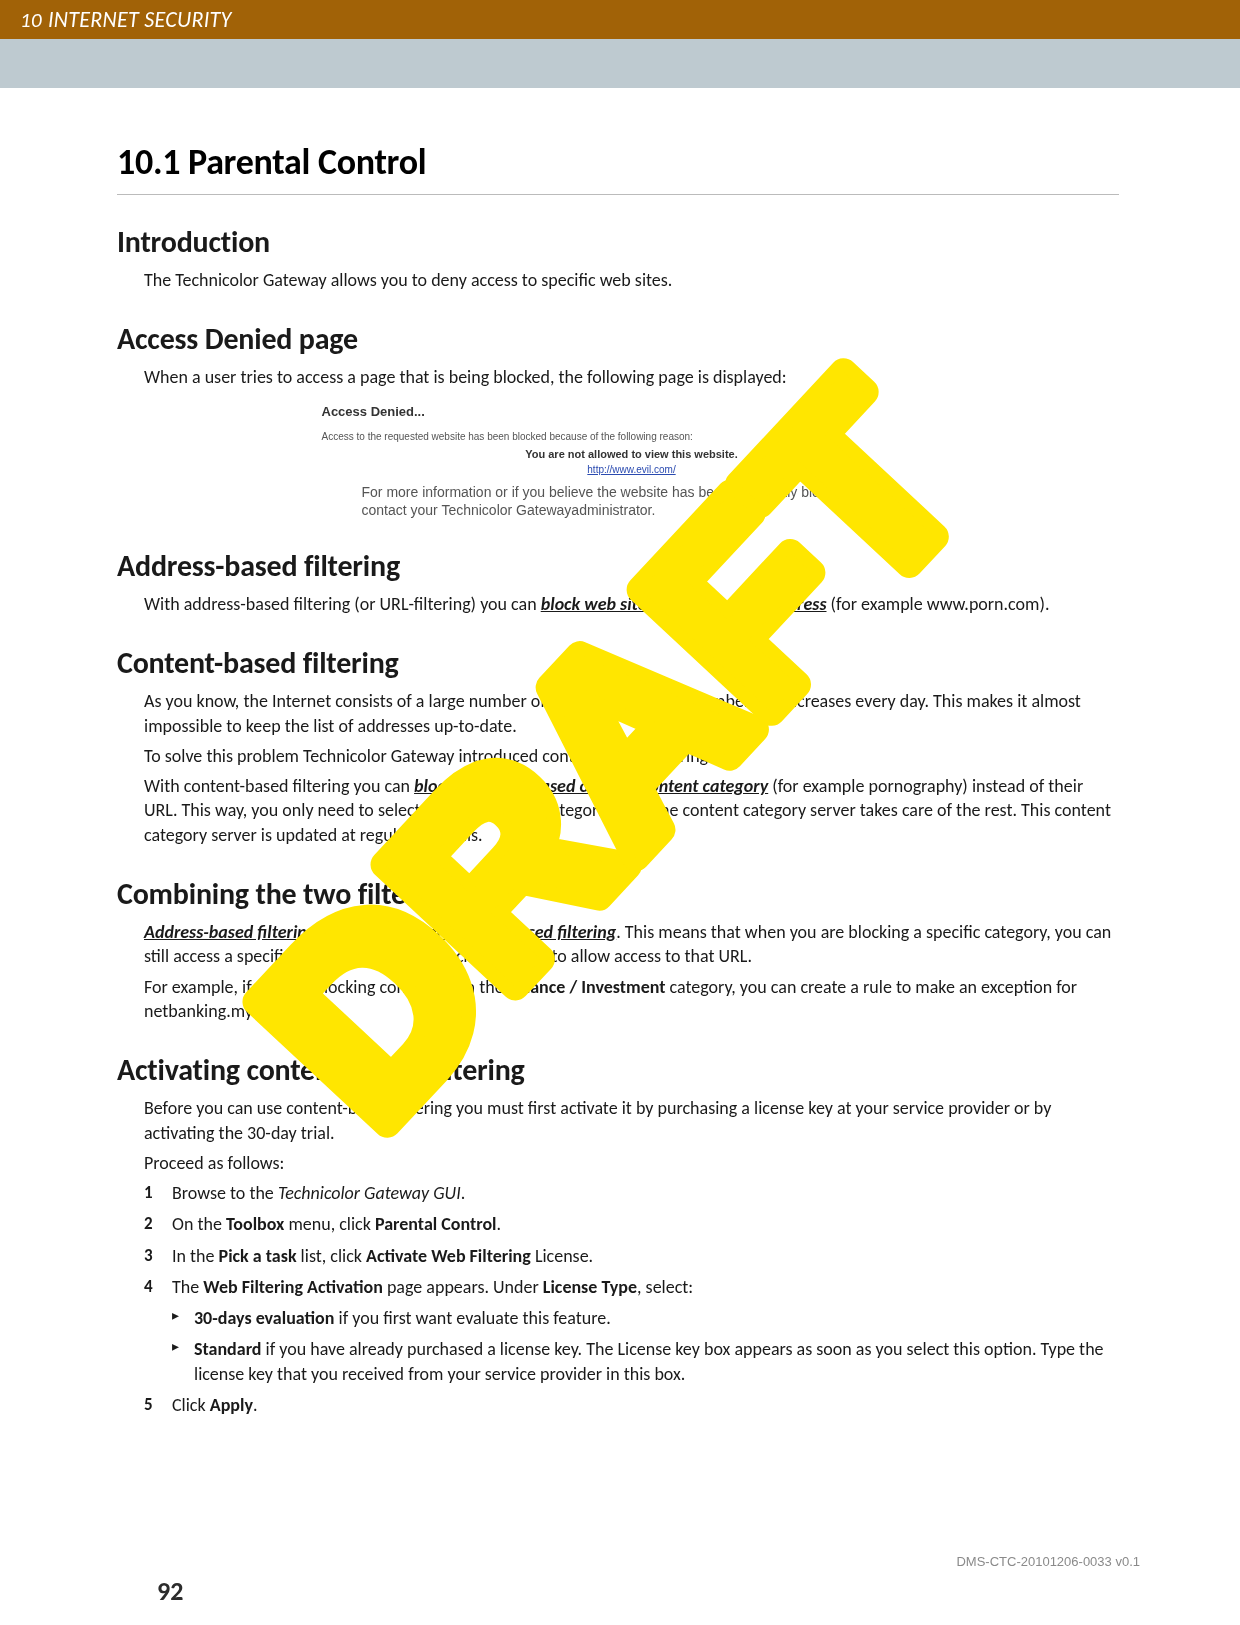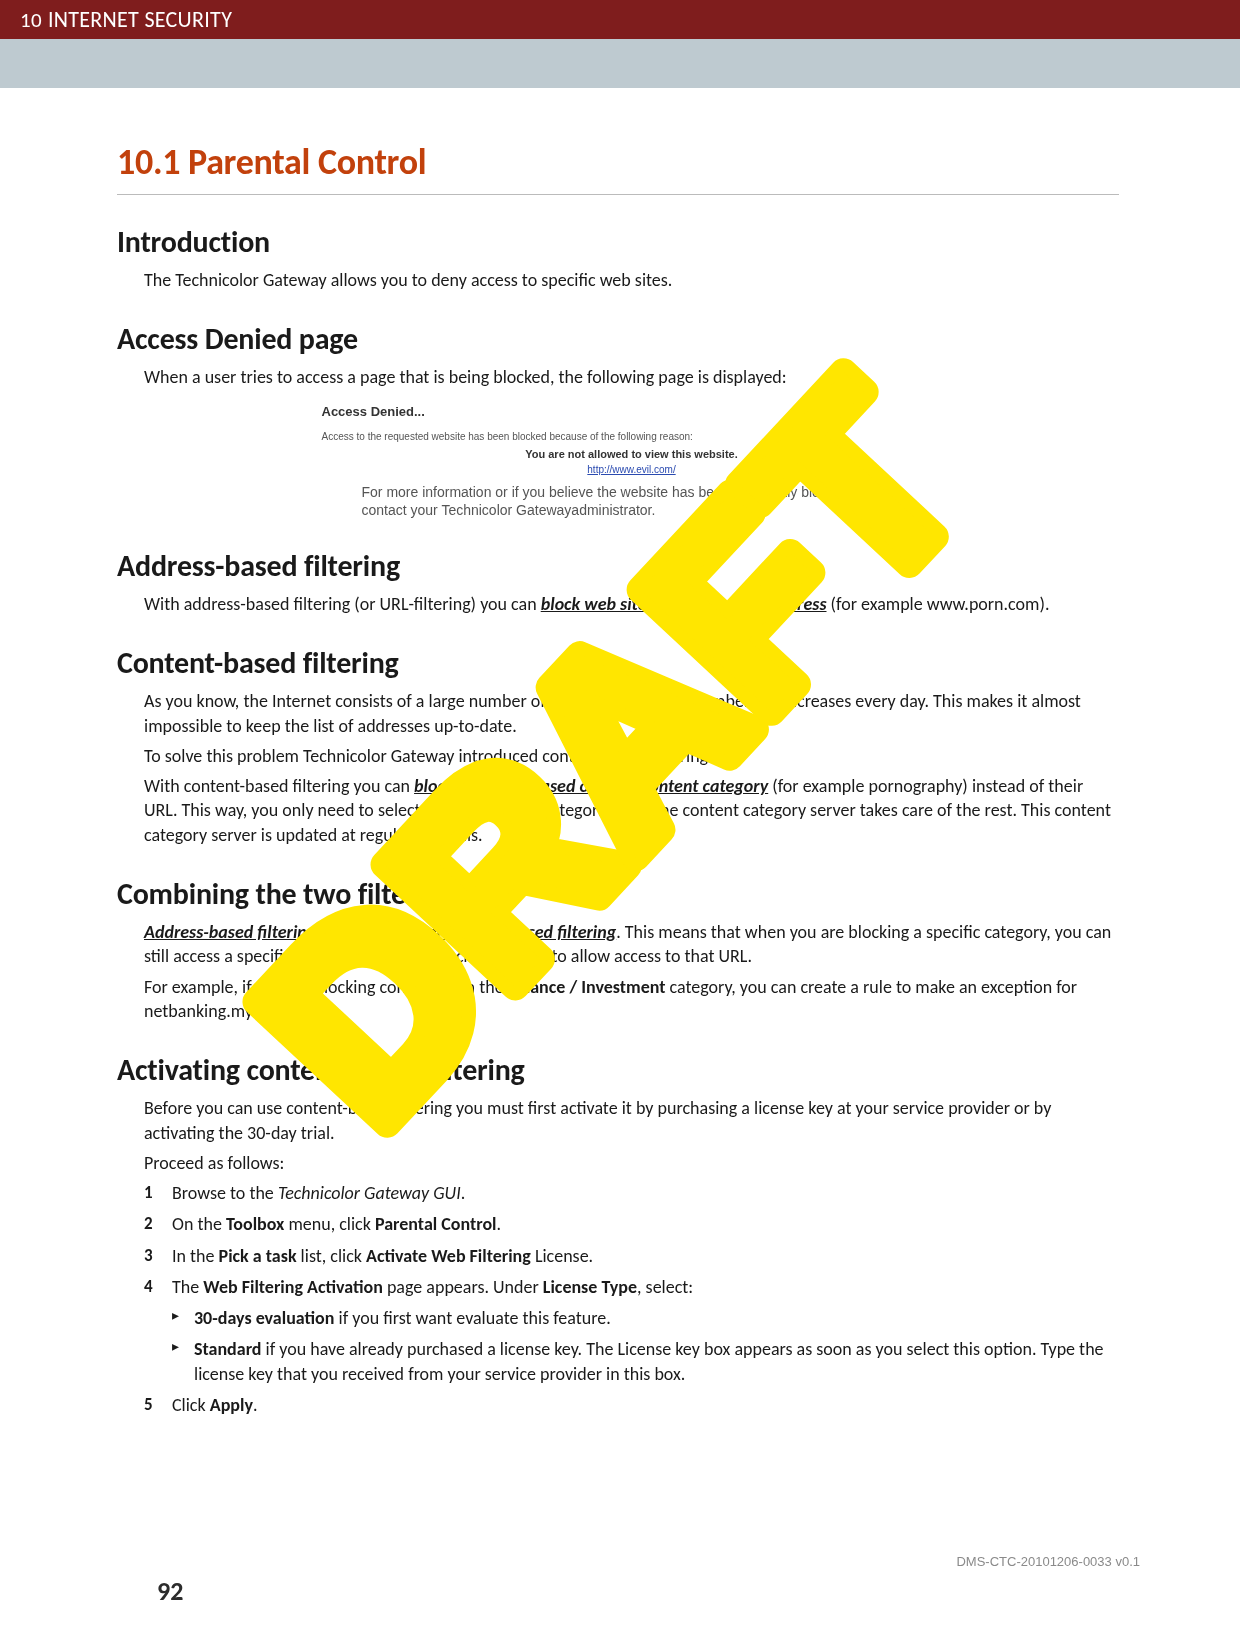--- a/index.html
+++ b/index.html
@@ -1,24 +1,24 @@
 <!DOCTYPE html>
 <html><head>
 <meta charset="utf-8">
 <style>
   * { box-sizing: border-box; margin: 0; padding: 0; }
   html, body { background: #fff; font-family: "Gill Sans", "Gill Sans MT", Calibri, "Trebuchet MS", sans-serif; color: #1a1a1a; }
   .page { width: 1240px; height: 1625px; position: relative; background: #fff; overflow: hidden; }
   .greyband { position: absolute; top: 0; left: 0; right: 0; height: 88px; background: #becad0; }
-  .header { position: absolute; top: 0; left: 0; right: 0; height: 39px; background: #7f1d1d; color: #fff; display: flex; align-items: center; padding-left: 20px; font-size: 22px; letter-spacing: 0.3px; }
+  .header { position: absolute; top: 0; left: 0; right: 0; height: 39px; background: #a16207; color: #fff; display: flex; align-items: center; padding-left: 20px; font-size: 22px; letter-spacing: 0.3px; font-style: italic; }
   .header .ten { font-weight: 400; margin-right: 6px; font-size: 21px; }
   .tabs { position: absolute; top: 63px; left: 0; right: 0; height: 25px; }
   .tab { position: absolute; bottom: 0; height: 25px; background: #becad0; }
   .content { position: absolute; top: 140px; left: 117px; width: 1002px; }
-  .h1 { font-size: 36px; font-weight: 600; color: #c2410c; padding-bottom: 10px; border-bottom: 1px solid #bbb; margin-bottom: 28px; letter-spacing:-0.3px; }
+  .h1 { font-size: 36px; font-weight: 600; color: #000000; padding-bottom: 10px; border-bottom: 1px solid #bbb; margin-bottom: 28px; letter-spacing:-0.3px; }
   .h2 { font-size: 30px; font-weight: 600; margin-top: 28px; margin-bottom: 8px; letter-spacing:-0.2px; }
   .body-indent { margin-left: 27px; }
   p { font-size: 18px; line-height: 1.35; margin-bottom: 6px; }
   .em-i { font-style: italic; }
   .b { font-weight: 700; }
   .bi { font-weight: 700; font-style: italic; text-decoration: underline; }
   .ad-box { margin: 14px auto 0 auto; width: 620px; font-family: Verdana, Arial, sans-serif; font-size: 10px; color: #555; }
   .ad-title { font-weight: 700; color: #333; font-size: 13px; margin-bottom: 12px; margin-left: 0; }
   .ad-reason { font-size: 10px; margin-bottom: 6px; }
   .ad-bold { font-weight: 700; text-align: center; color: #333; font-size: 11px; margin-bottom: 4px; }

